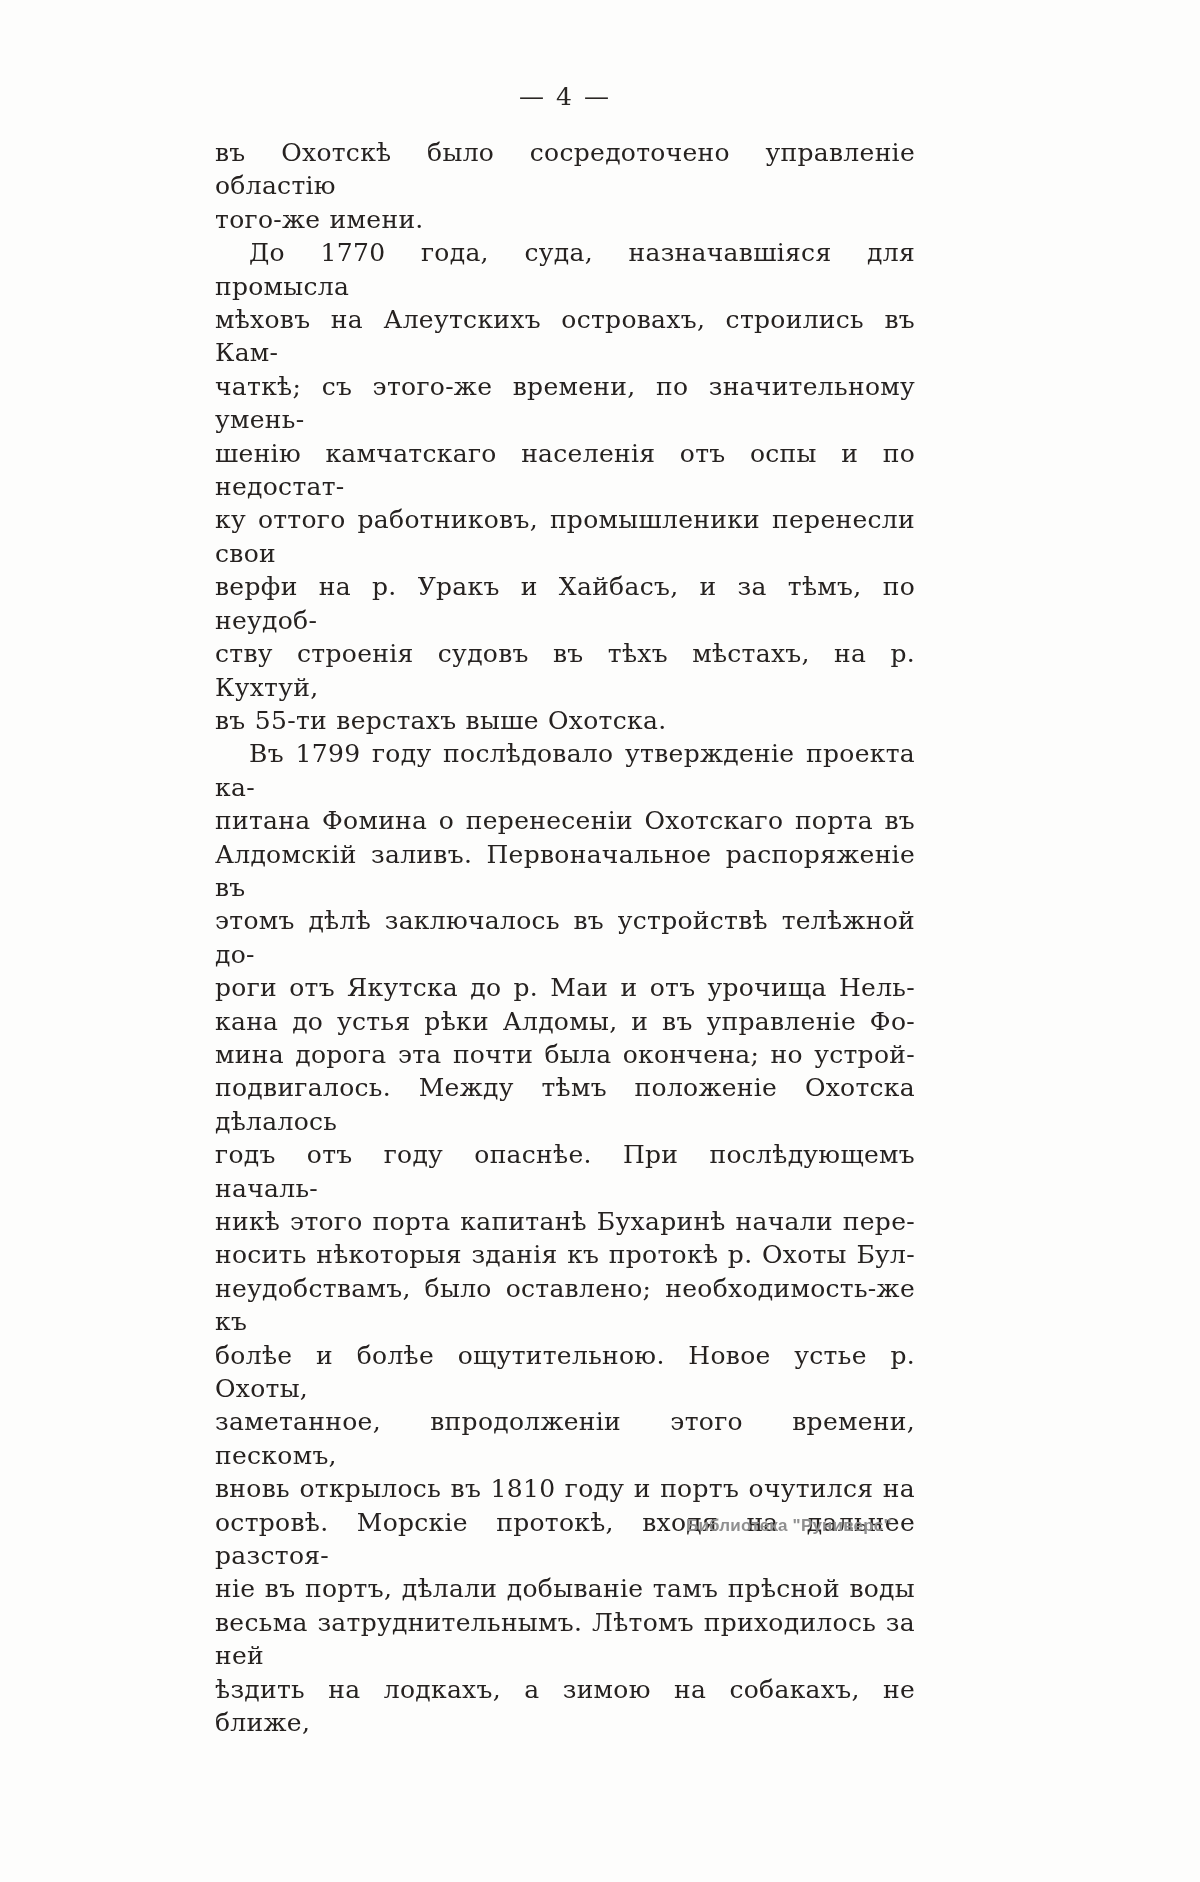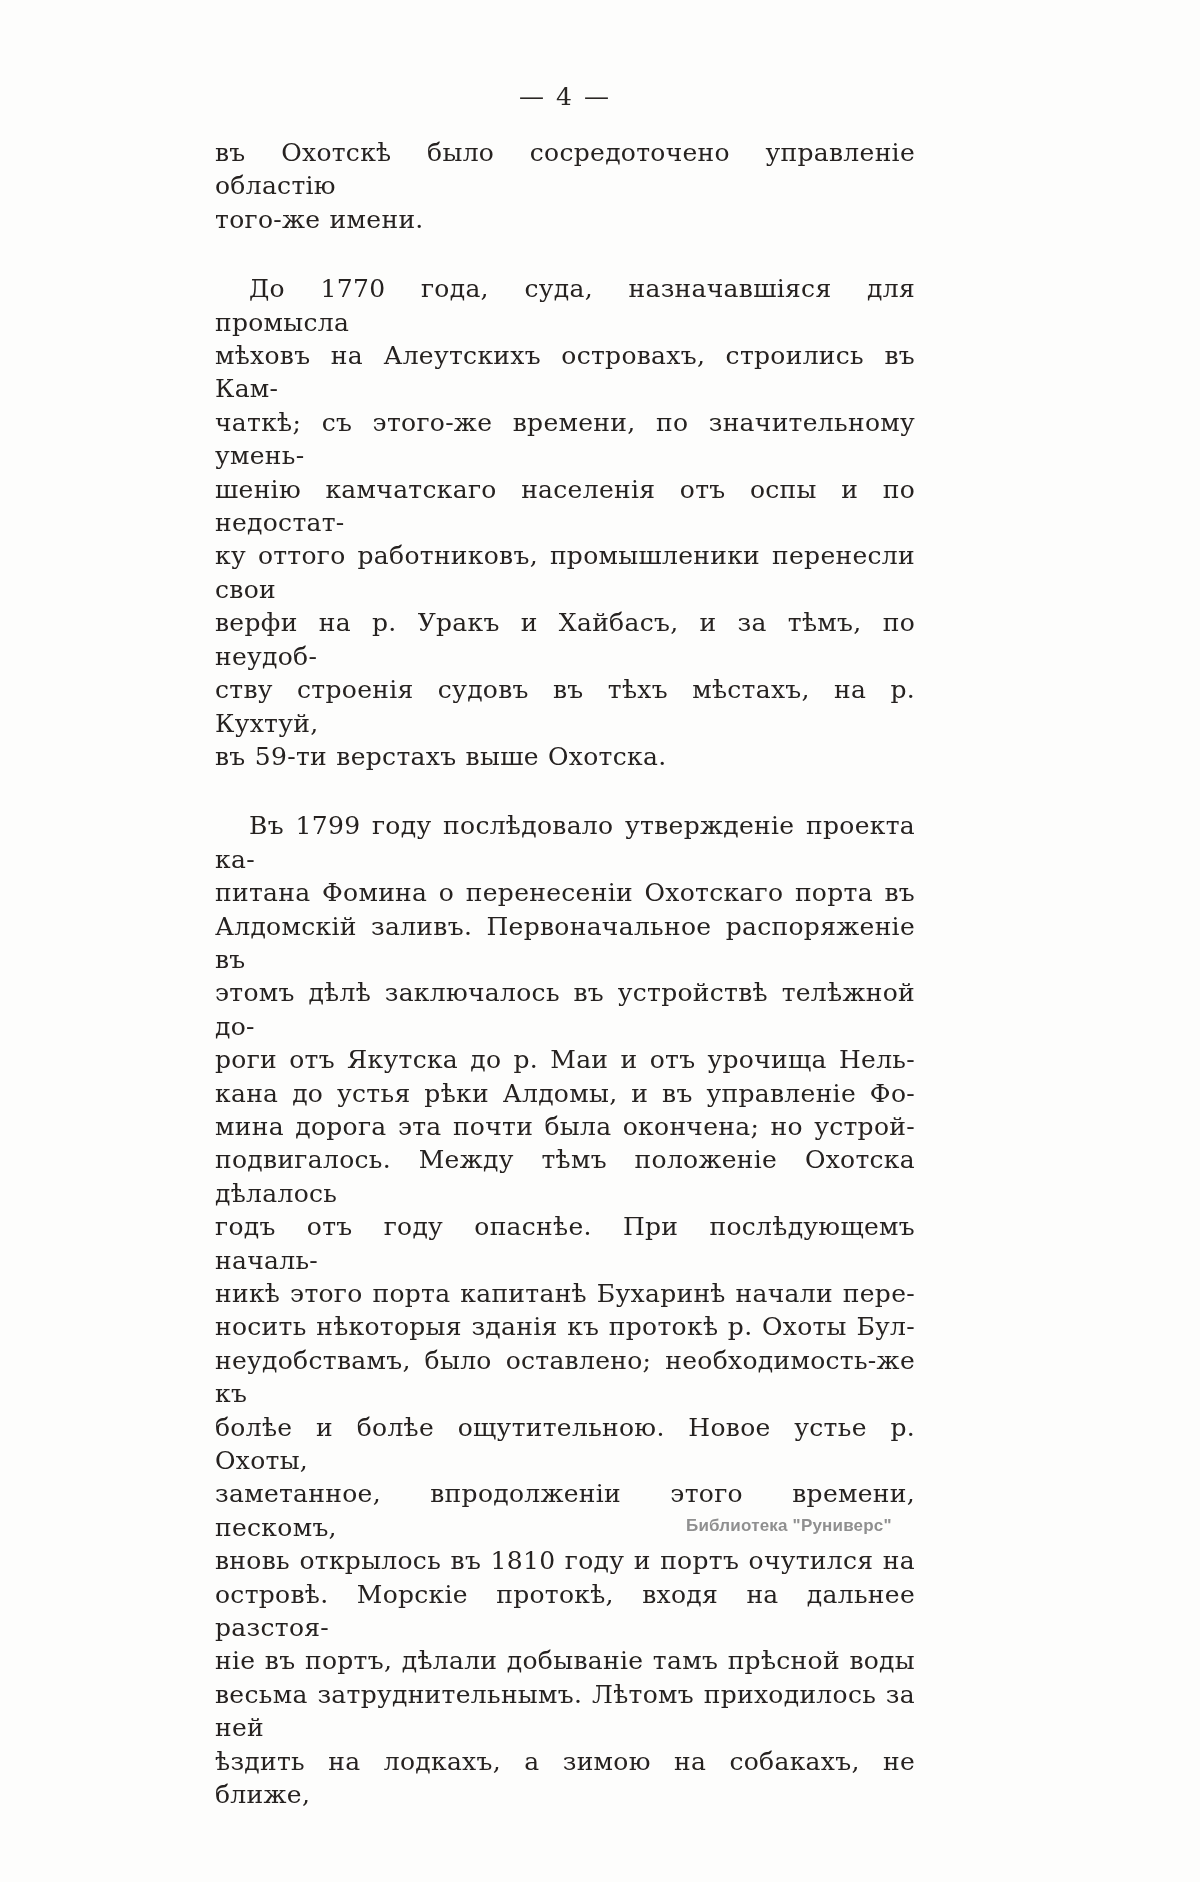--- a/index.html
+++ b/index.html
@@ -34,21 +34,20 @@
     width: 700px;
     font-size: 25px;
     line-height: 33.4px;
   }
   .paragraph {
     margin: 0;
     padding: 0;
   }
   .paragraph.indent .line:first-child {
     text-indent: 34px;
-    margin-top: 36px;
   }
   .line {
     text-align: justify;
     text-align-last: justify;
     white-space: normal;
     word-spacing: 1px;
     letter-spacing: 0.3px;
   }
   .line.line-last {
     text-align-last: left;
@@ -76,21 +75,21 @@
         <div class="line line-last">того-же имени.</div>
       </div>
       <div class="paragraph indent">
         <div class="line">До 1770 года, суда, назначавшіяся для промысла</div>
         <div class="line">мѣховъ на Алеутскихъ островахъ, строились въ Кам-</div>
         <div class="line">чаткѣ; съ этого-же времени, по значительному умень-</div>
         <div class="line">шенію камчатскаго населенія отъ оспы и по недостат-</div>
         <div class="line">ку оттого работниковъ, промышленики перенесли свои</div>
         <div class="line">верфи на р. Уракъ и Хайбасъ, и за тѣмъ, по неудоб-</div>
         <div class="line">ству строенія судовъ въ тѣхъ мѣстахъ, на р. Кухтуй,</div>
-        <div class="line line-last">въ 59-ти верстахъ выше Охотска.</div>
+        <div class="line line-last">въ 55-ти верстахъ выше Охотска.</div>
       </div>
       <div class="paragraph indent">
         <div class="line">Въ 1799 году послѣдовало утвержденіе проекта ка-</div>
         <div class="line">питана Фомина о перенесеніи Охотскаго порта въ</div>
         <div class="line">Алдомскій заливъ. Первоначальное распоряженіе въ</div>
         <div class="line">этомъ дѣлѣ заключалось въ устройствѣ телѣжной до-</div>
         <div class="line">роги отъ Якутска до р. Маи и отъ урочища Нель-</div>
         <div class="line">кана до устья рѣки Алдомы, и въ управленіе Фо-</div>
         <div class="line">мина дорога эта почти была окончена; но устрой-</div>
         <div class="line">подвигалось. Между тѣмъ положеніе Охотска дѣлалось</div>

